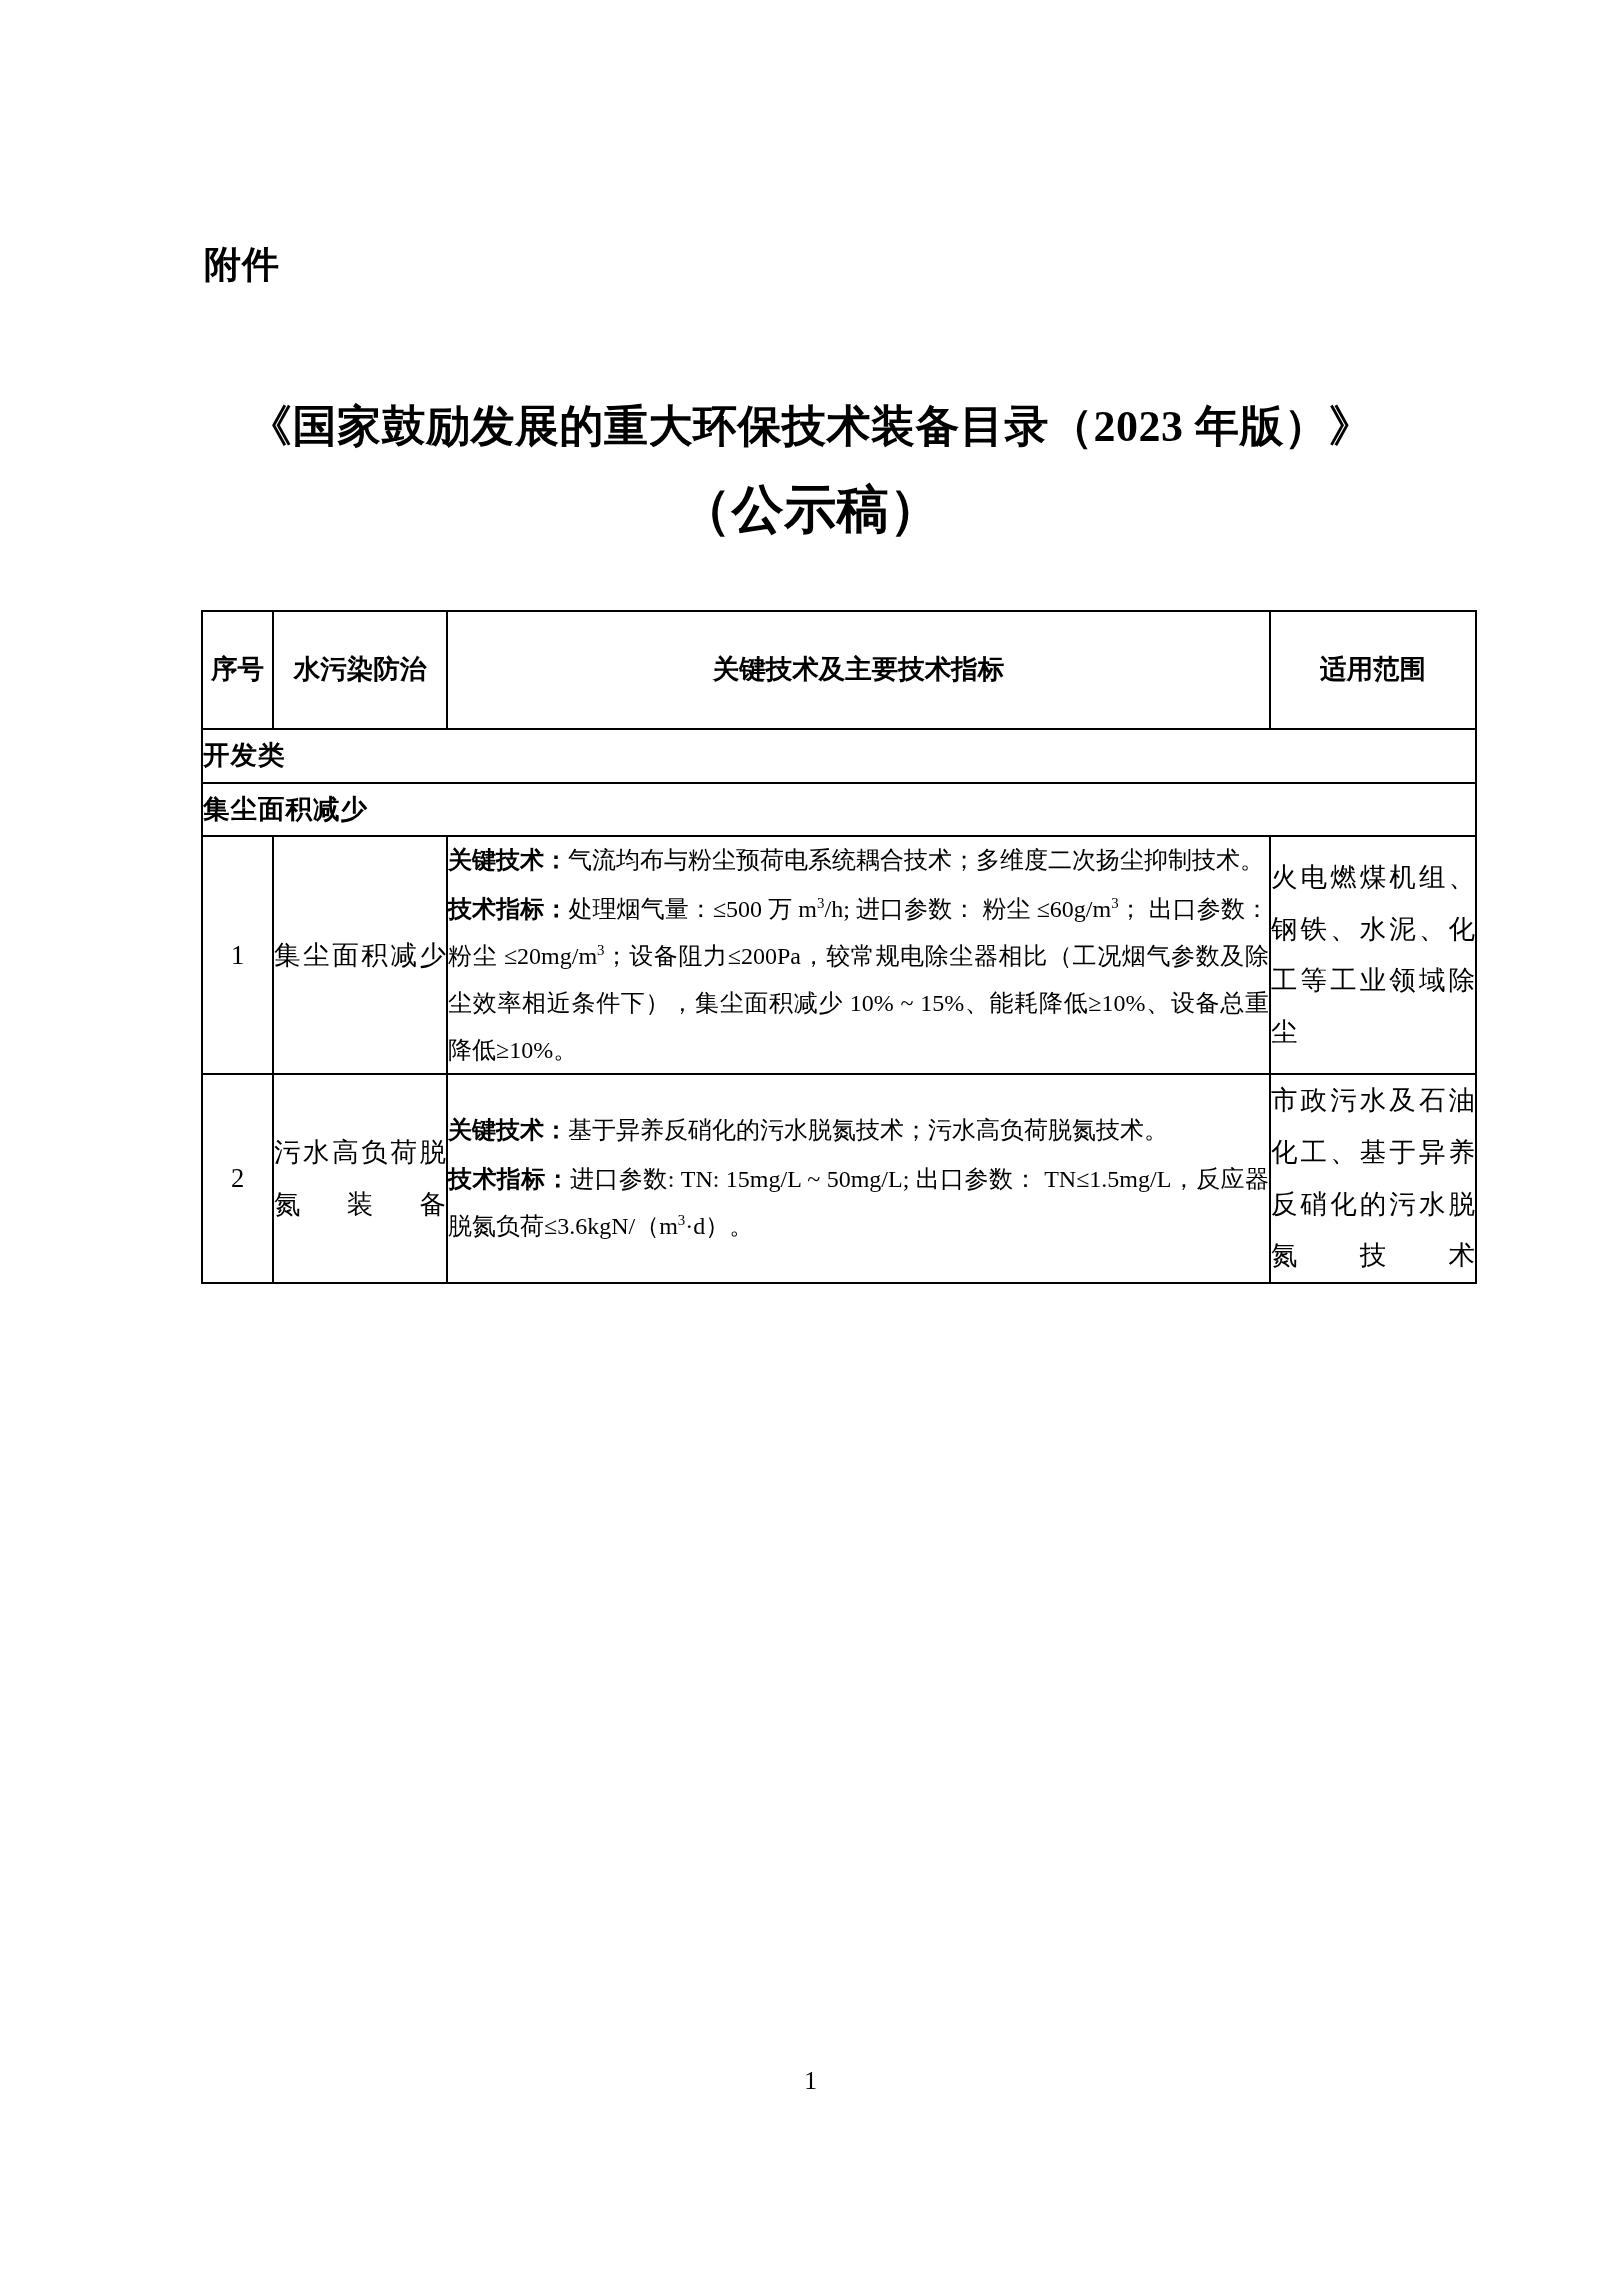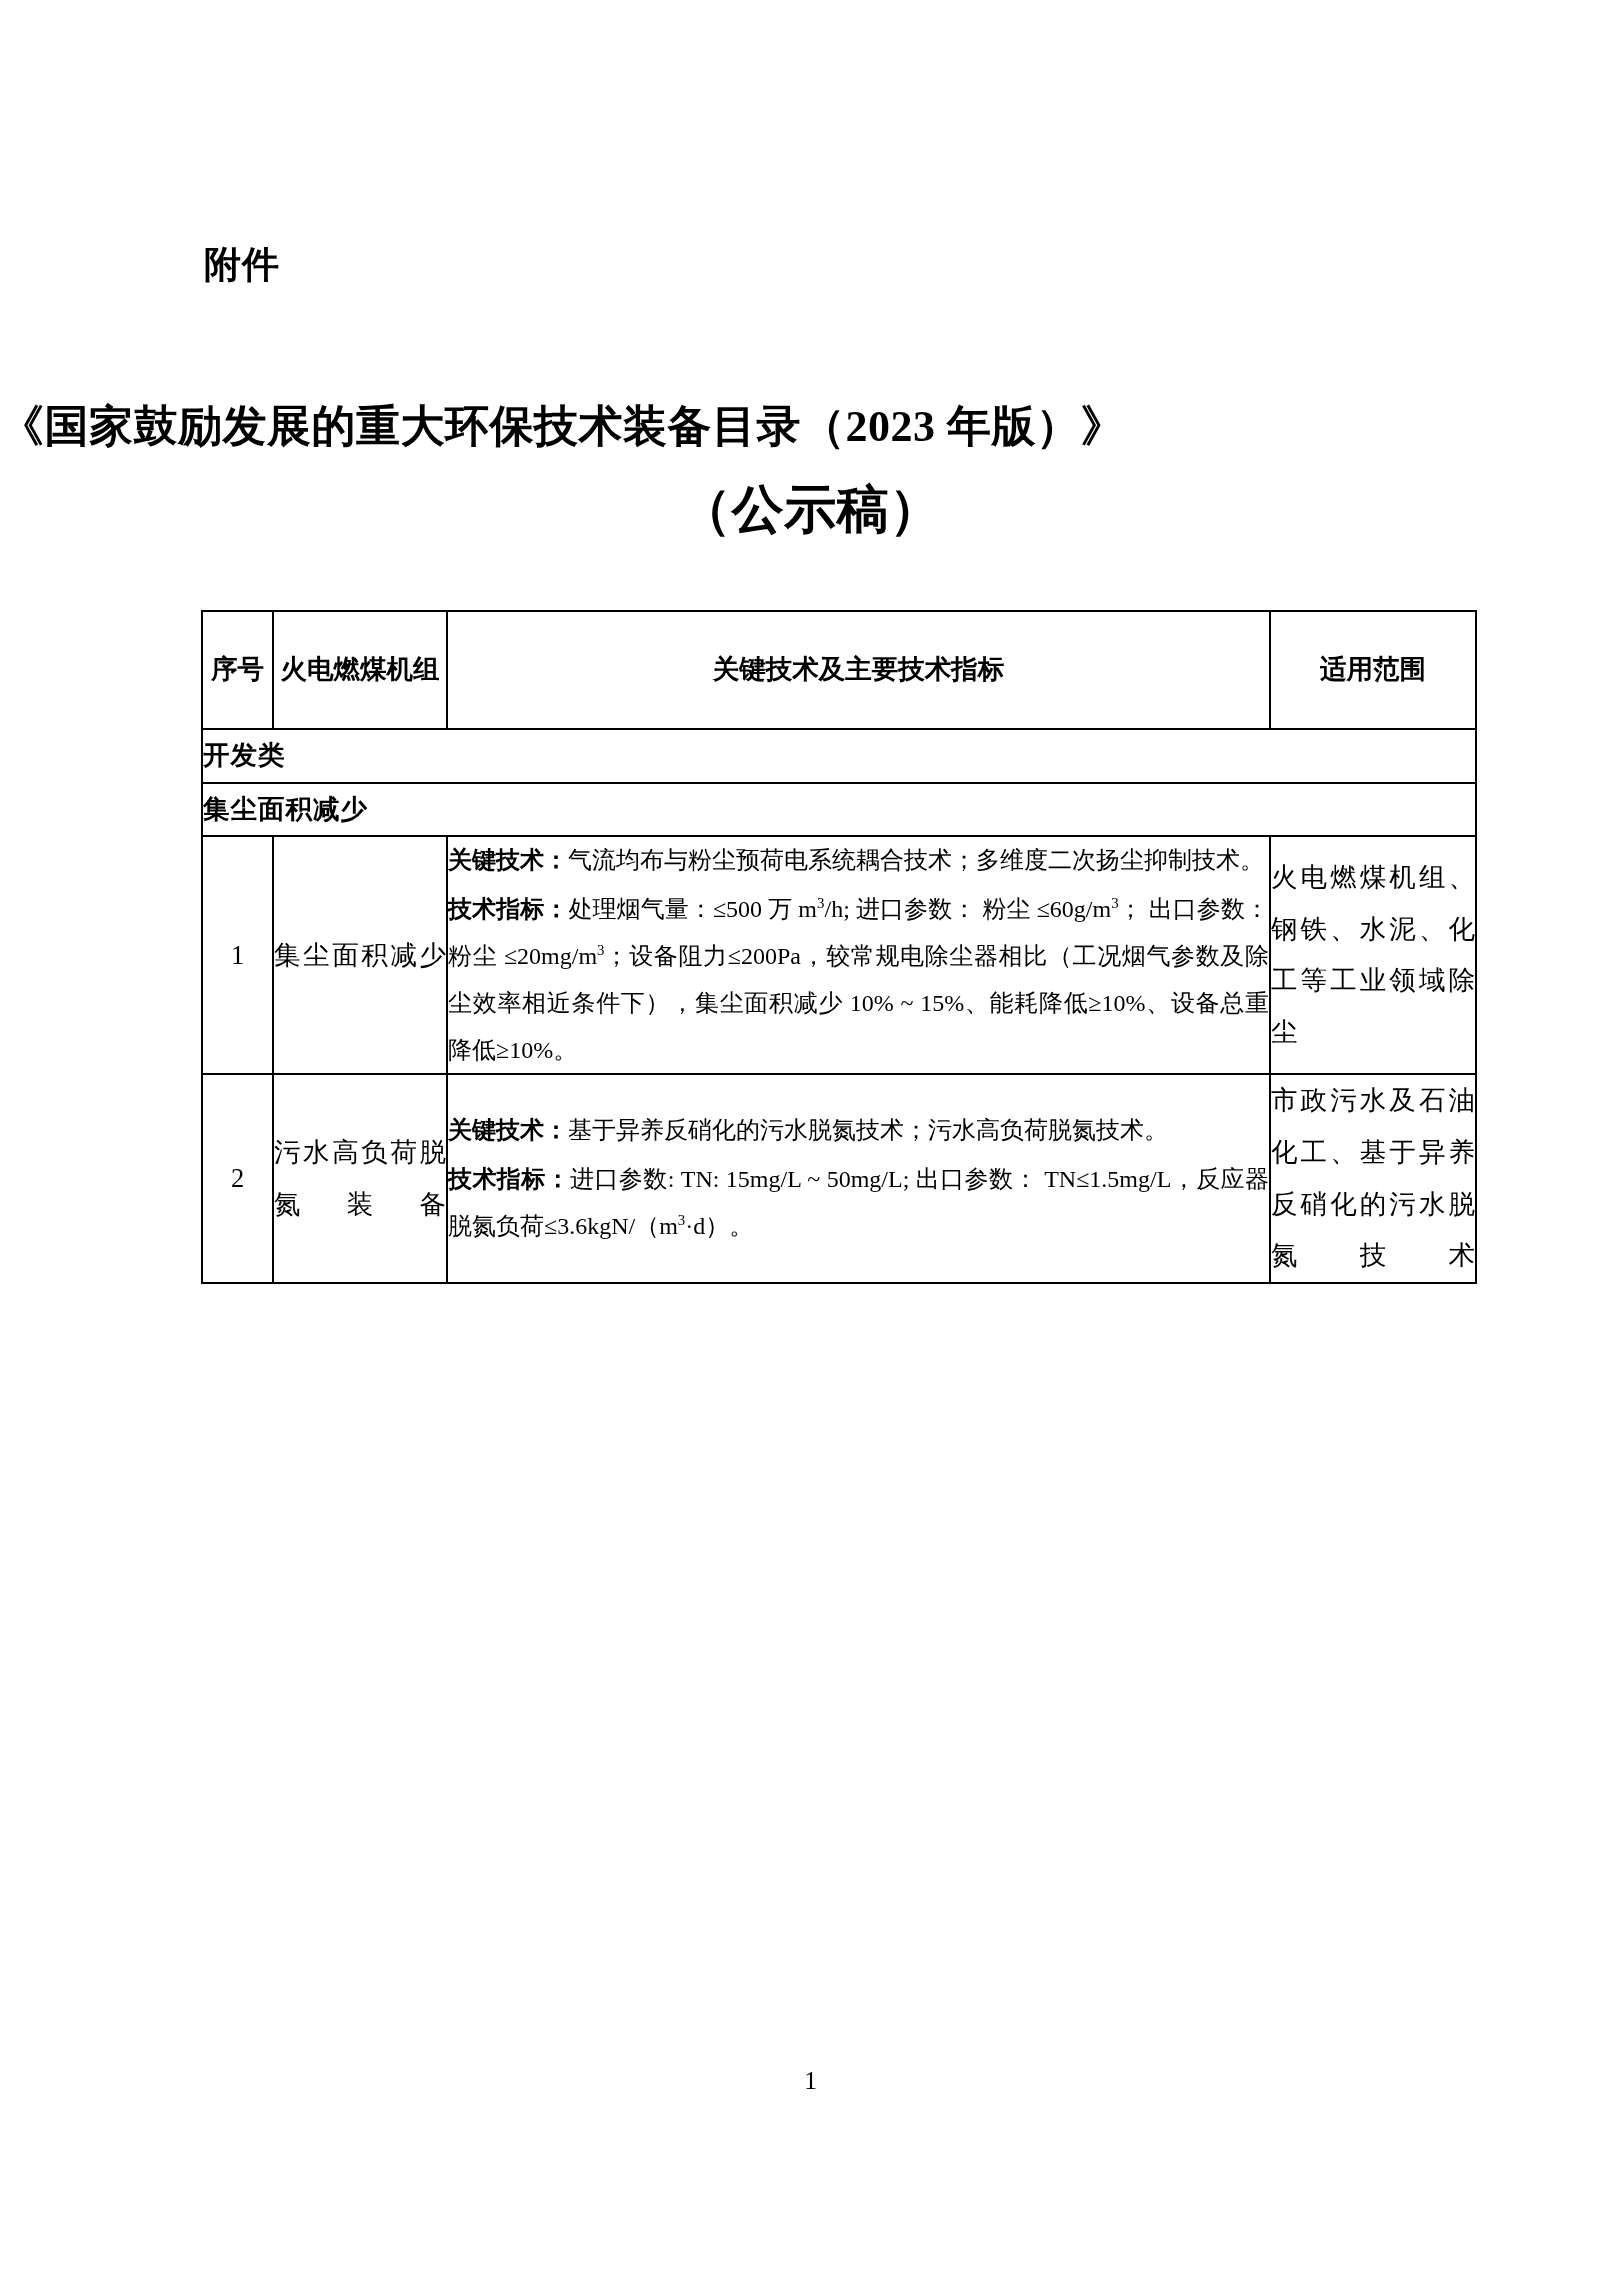--- a/index.html
+++ b/index.html
@@ -34,20 +34,21 @@
     letter-spacing: 1px;
     font-family: "Liberation Sans", "DejaVu Sans", sans-serif;
   }
 
   
   .doc-title {
     position: absolute;
     left: 0;
     top: 397px;
     width: 1621px;
+    text-align: center;
     font-size: 44px;
     font-weight: 700;
     letter-spacing: 0.5px;
     font-family: "Liberation Serif", "DejaVu Serif", serif;
     white-space: nowrap;
   }
   .doc-subtitle {
     position: absolute;
     left: 0;
     top: 475px;
@@ -173,21 +174,21 @@
       <colgroup>
         <col class="col-no">
           <col class="col-name">
           <col class="col-tech">
           <col class="col-scope">
       </colgroup>
       <tbody>
 
         <tr>
           <td class="th-cell th-tall">序号</td>
-          <td class="th-cell th-tall">火电燃煤机组</td>
+          <td class="th-cell th-tall">水污染防治</td>
           <td class="th-cell th-tall">关键技术及主要技术指标</td>
           <td class="th-cell th-tall">适用范围</td>
         </tr>
 
         <tr>
           <td class="cat-cell" colspan="4">开发类</td>
         </tr>
 
         <tr>
           <td class="cat-cell" colspan="4">集尘面积减少</td>

